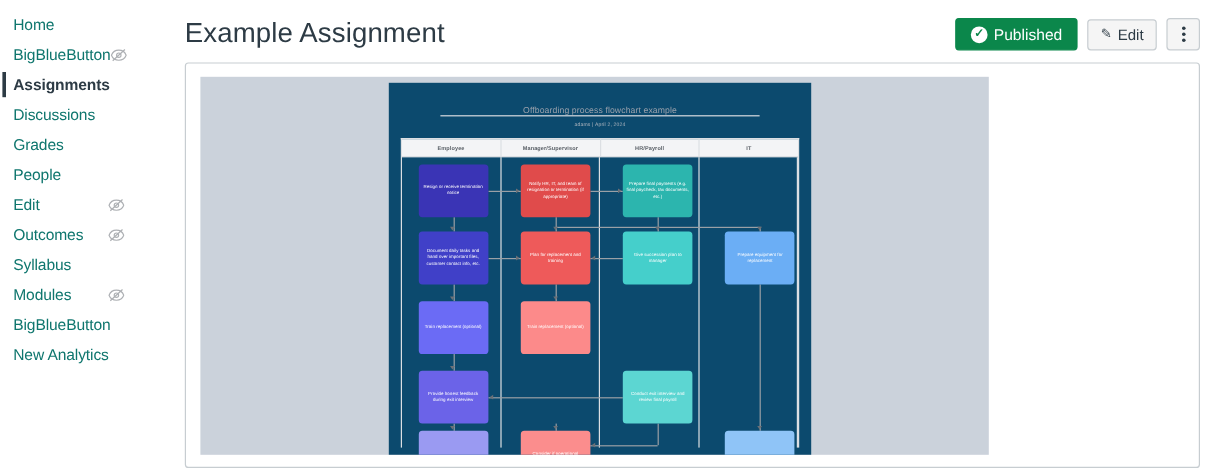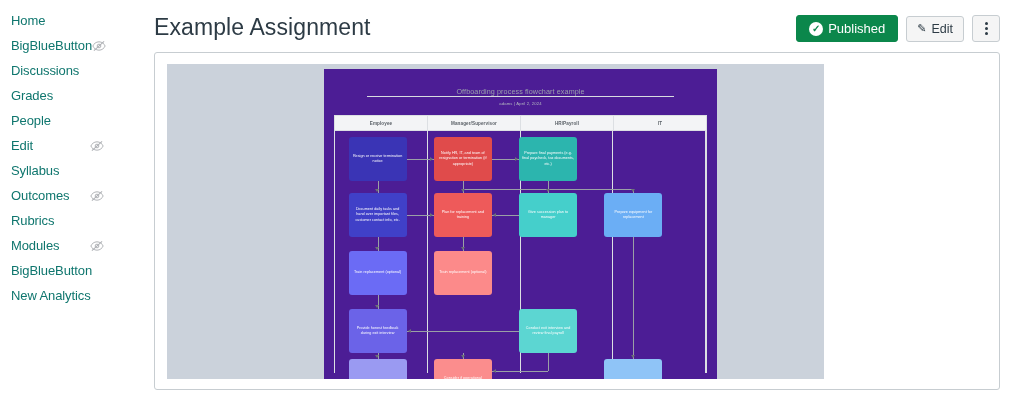--- a/index.html
+++ b/index.html
@@ -142,23 +142,23 @@
     width: 657px;
     height: 315px;
     background: #CBD2DB;
     position: relative;
     overflow: hidden;
   }
   #doc-page {
     position: absolute;
     left: 157px;
     top: 5px;
-    width: 393px;
+    width: 352px;
     height: 312px;
-    background: #4c1d95;
+    background: #0c4a6e;
     overflow: hidden;
   }
 
   
   #fc-title {
     text-align: center;
     font-size: 7.2px;
     color: #9aa1ac;
     margin-top: 18px;
     letter-spacing: .1px;
@@ -269,54 +269,54 @@
       <div class="nav-item">
         <span class="nav-label">BigBlueButton</span>
         <span class="eye-off">
           <svg viewBox="0 0 16 16" width="14" height="14" aria-hidden="true">
             <path d="M8 3.2C4.6 3.2 1.9 5.6 1 8c.9 2.4 3.6 4.8 7 4.8s6.1-2.4 7-4.8c-.9-2.4-3.6-4.8-7-4.8z" fill="none" stroke="#6b7077" stroke-width="1.1"></path>
             <circle cx="8" cy="8" r="2.1" fill="none" stroke="#6b7077" stroke-width="1.1"></circle>
             <line x1="2.2" y1="13.2" x2="13.8" y2="2.6" stroke="#6b7077" stroke-width="1.2"></line>
           </svg>
         </span>
       </div>
+      <div class="nav-item active">
+        <span class="nav-label">Assignments</span>
+      </div>
       <div class="nav-item">
         <span class="nav-label">Discussions</span>
       </div>
       <div class="nav-item">
         <span class="nav-label">Grades</span>
       </div>
       <div class="nav-item">
         <span class="nav-label">People</span>
       </div>
       <div class="nav-item">
         <span class="nav-label">Edit</span>
         <span class="eye-off">
           <svg viewBox="0 0 16 16" width="14" height="14" aria-hidden="true">
             <path d="M8 3.2C4.6 3.2 1.9 5.6 1 8c.9 2.4 3.6 4.8 7 4.8s6.1-2.4 7-4.8c-.9-2.4-3.6-4.8-7-4.8z" fill="none" stroke="#6b7077" stroke-width="1.1"></path>
             <circle cx="8" cy="8" r="2.1" fill="none" stroke="#6b7077" stroke-width="1.1"></circle>
             <line x1="2.2" y1="13.2" x2="13.8" y2="2.6" stroke="#6b7077" stroke-width="1.2"></line>
           </svg>
         </span>
       </div>
       <div class="nav-item">
-        <span class="nav-label">Syllabus</span>
-      </div>
-      <div class="nav-item">
         <span class="nav-label">Outcomes</span>
         <span class="eye-off">
           <svg viewBox="0 0 16 16" width="14" height="14" aria-hidden="true">
             <path d="M8 3.2C4.6 3.2 1.9 5.6 1 8c.9 2.4 3.6 4.8 7 4.8s6.1-2.4 7-4.8c-.9-2.4-3.6-4.8-7-4.8z" fill="none" stroke="#6b7077" stroke-width="1.1"></path>
             <circle cx="8" cy="8" r="2.1" fill="none" stroke="#6b7077" stroke-width="1.1"></circle>
             <line x1="2.2" y1="13.2" x2="13.8" y2="2.6" stroke="#6b7077" stroke-width="1.2"></line>
           </svg>
         </span>
       </div>
       <div class="nav-item">
-        <span class="nav-label">Rubrics</span>
+        <span class="nav-label">Syllabus</span>
       </div>
       <div class="nav-item">
         <span class="nav-label">Modules</span>
         <span class="eye-off">
           <svg viewBox="0 0 16 16" width="14" height="14" aria-hidden="true">
             <path d="M8 3.2C4.6 3.2 1.9 5.6 1 8c.9 2.4 3.6 4.8 7 4.8s6.1-2.4 7-4.8c-.9-2.4-3.6-4.8-7-4.8z" fill="none" stroke="#6b7077" stroke-width="1.1"></path>
             <circle cx="8" cy="8" r="2.1" fill="none" stroke="#6b7077" stroke-width="1.1"></circle>
             <line x1="2.2" y1="13.2" x2="13.8" y2="2.6" stroke="#6b7077" stroke-width="1.2"></line>
           </svg>
         </span>

